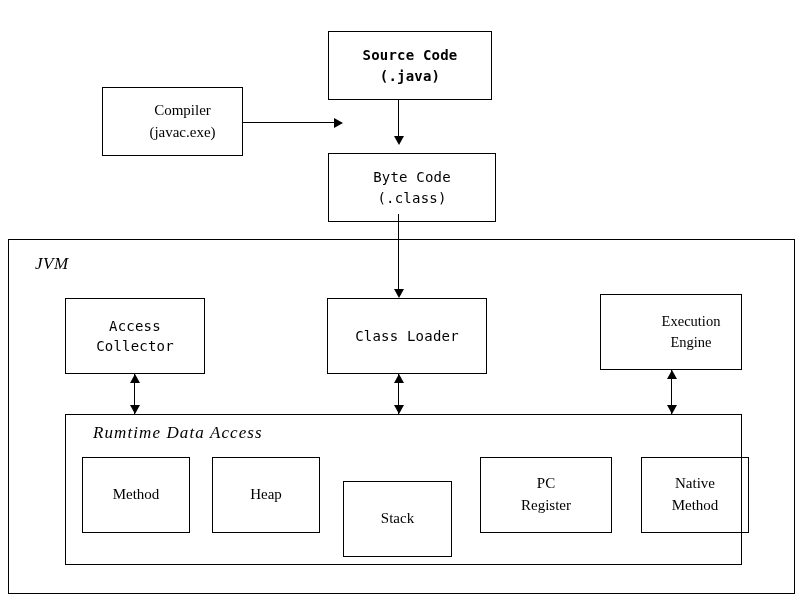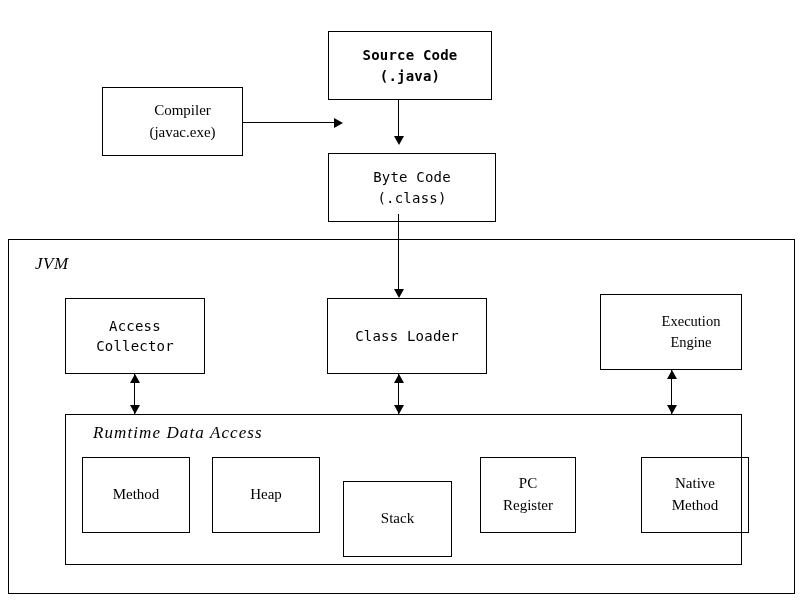--- a/index.html
+++ b/index.html
@@ -157,21 +157,21 @@
   </div>
 
   <div class="box serif" style="left:212px; top:457px; width:108px; height:76px;">
     <span>Heap</span>
   </div>
 
   <div class="box serif" style="left:343px; top:457px; width:109px; height:76px;margin-top:24px;">
     <span>Stack</span>
   </div>
 
-  <div class="box serif" style="left:480px; top:457px; width:96px; height:76px;">
+  <div class="box serif" style="left:480px; top:457px; width:132px; height:76px;">
     <span>PC</span>
     <span class="line2">Register</span>
   </div>
 
   <div class="box serif" style="left:641px; top:457px; width:108px; height:76px;">
     <span>Native</span>
     <span class="line2">Method</span>
   </div>
 
 </div>

